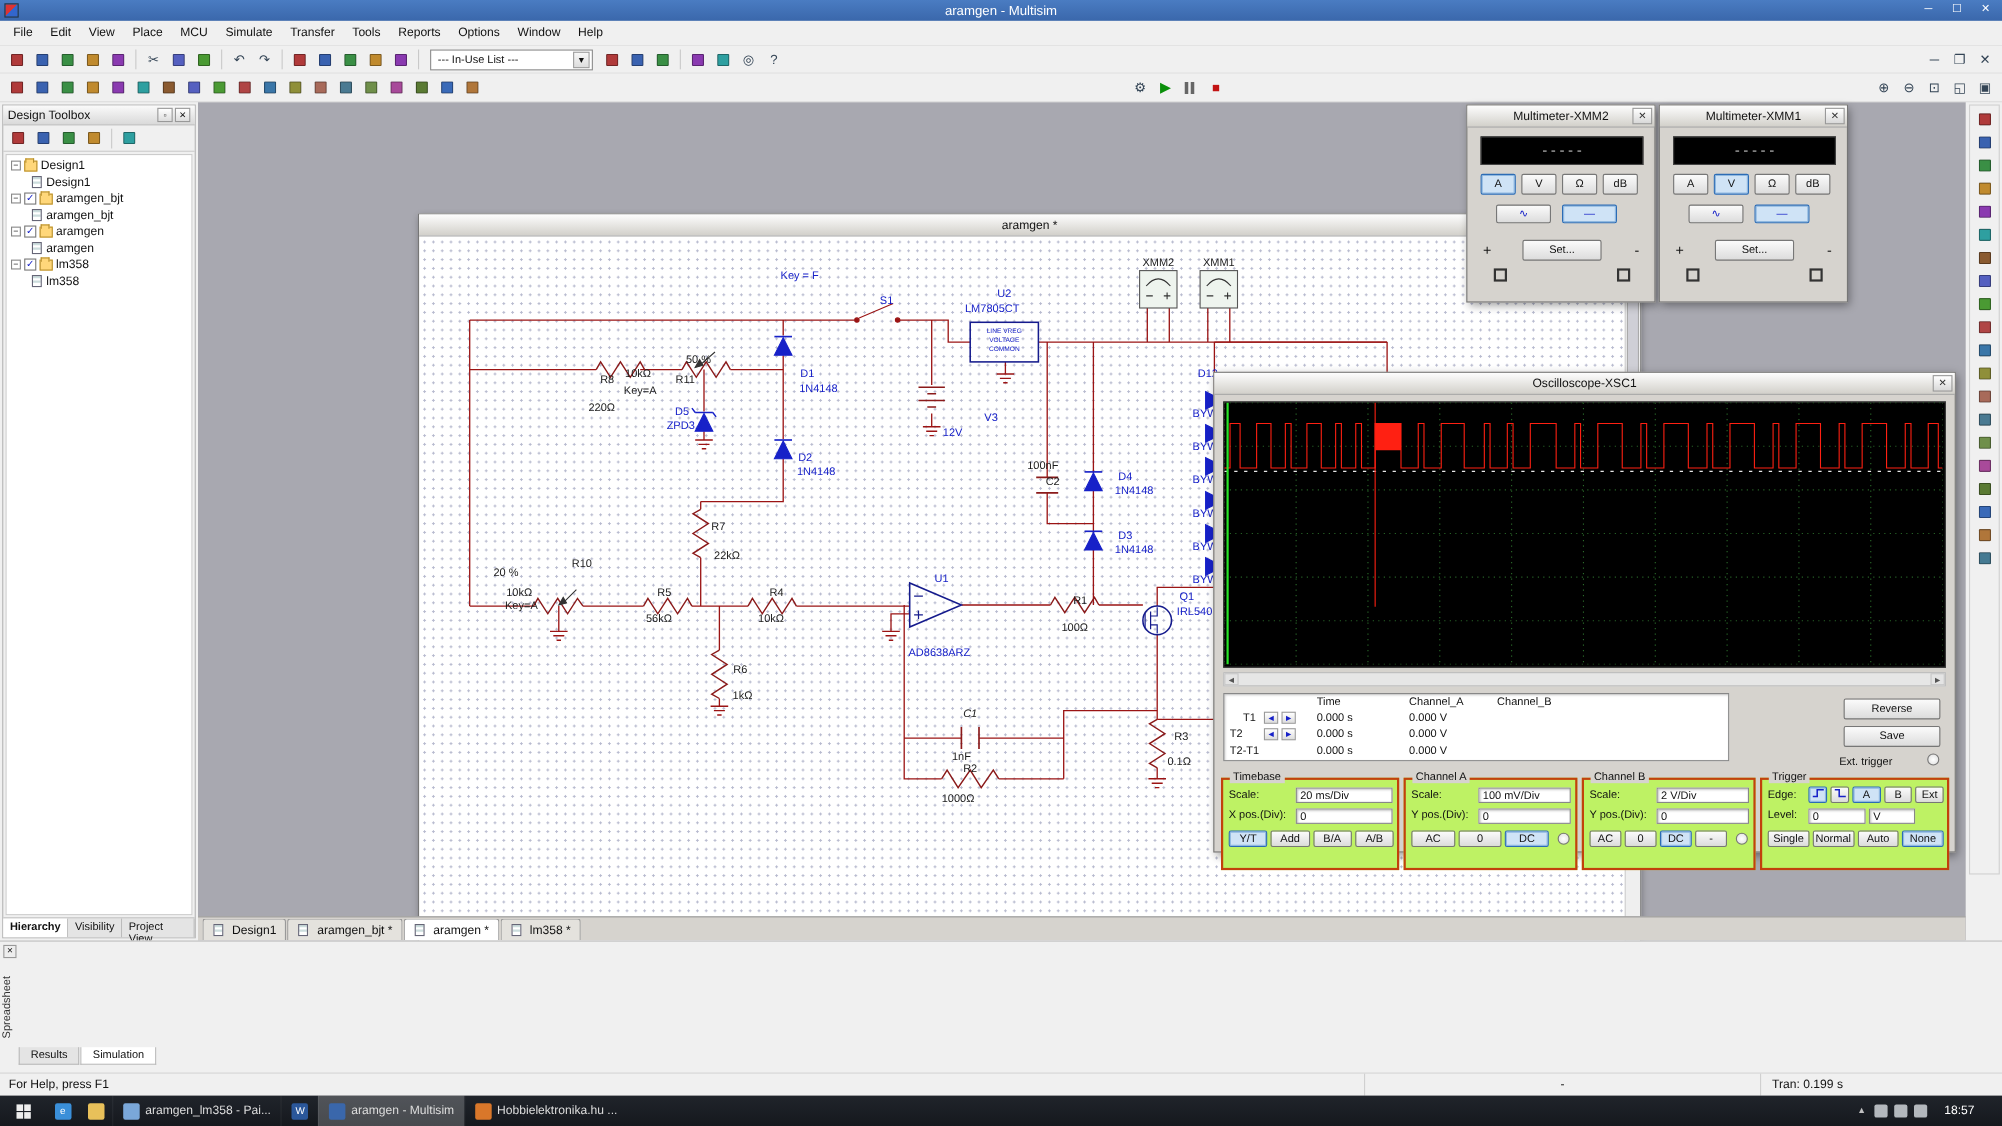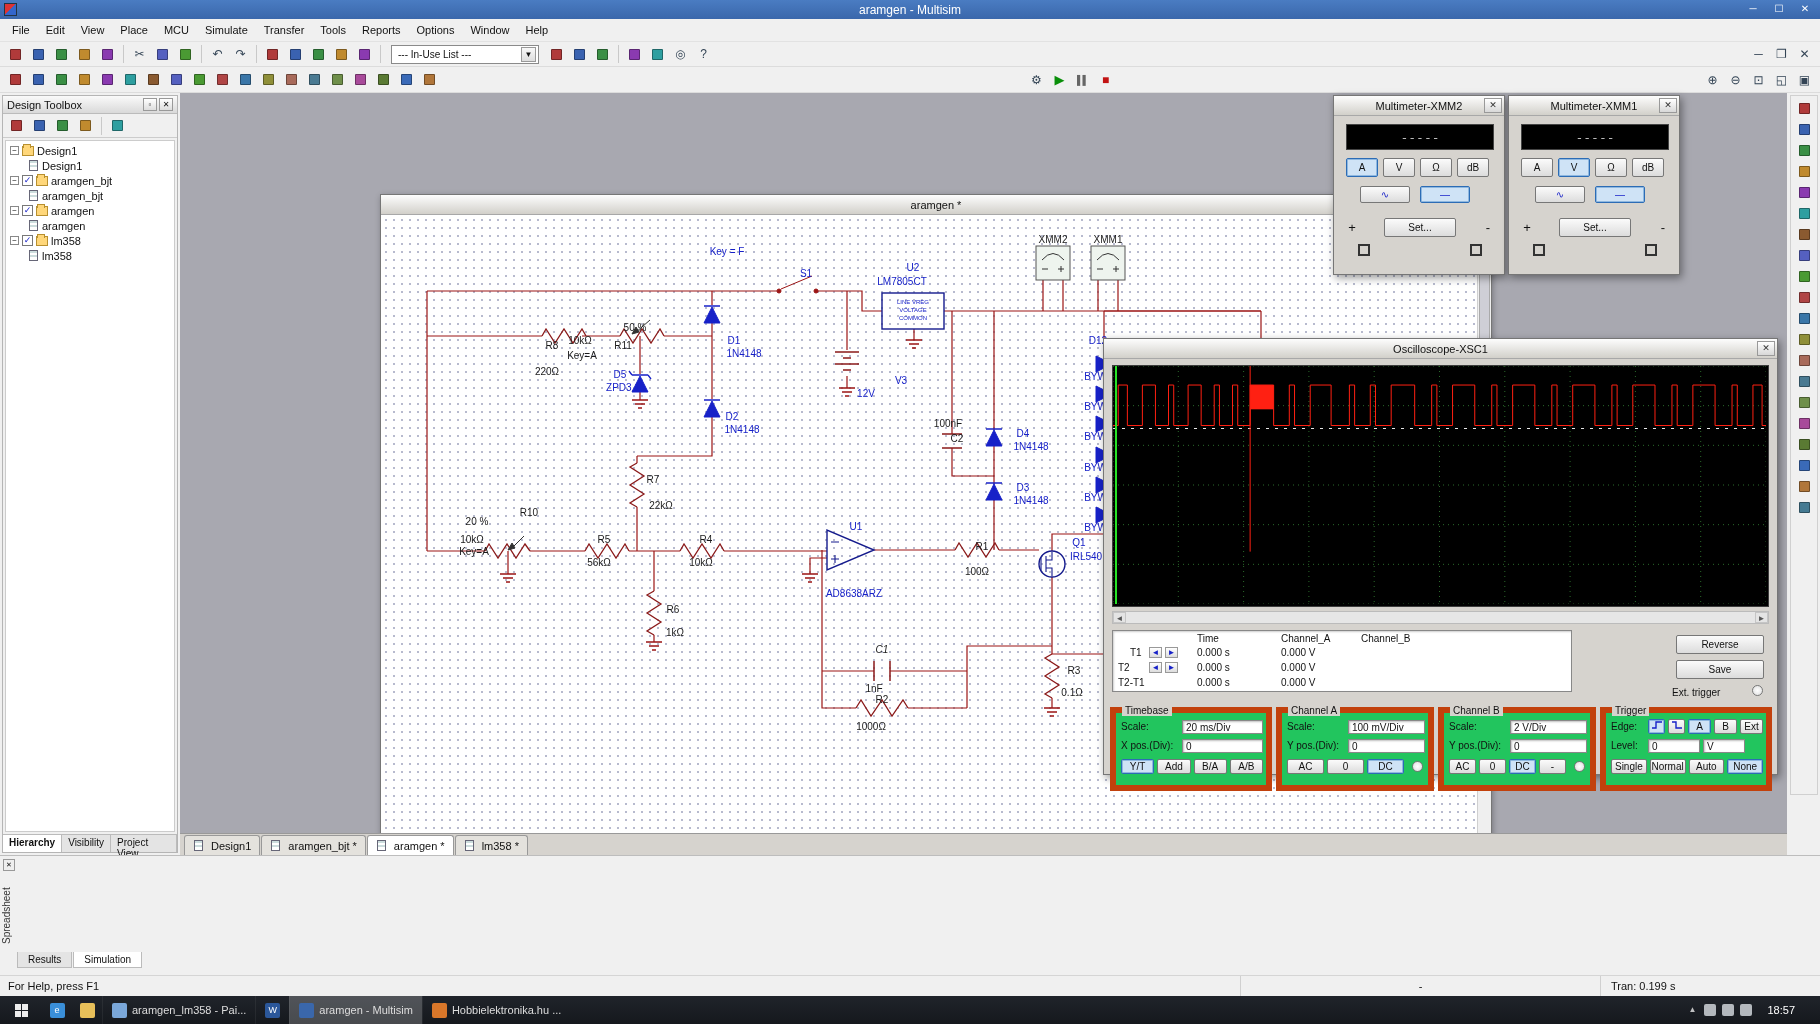--- a/index.html
+++ b/index.html
@@ -87,21 +87,21 @@
 #scope-hscroll{position:absolute;left:8px;top:272px;width:657px;height:13px;background:#e6e6e6;border:1px solid #bbb;display:flex;align-items:center;justify-content:space-between}
 #scope-hscroll .sba{width:13px;height:11px;line-height:11px}
 #scope-readout{position:absolute;left:8px;top:291px;width:460px;height:62px;background:#fff;border:1px solid #888;box-shadow:inset 1px 1px 2px rgba(0,0,0,.2);font-size:10px}
 .ro{position:absolute;white-space:nowrap}
 .roarrow{color:#1721c8;font-size:8px;border:1px solid #999;background:linear-gradient(#fff,#ddd);width:13px;height:11px;line-height:10px;text-align:center;display:inline-block;margin-right:1px}
 #btn-reverse{position:absolute;left:572px;top:296px;width:88px;height:19px}
 #btn-save{position:absolute;left:572px;top:321px;width:88px;height:19px}
 #ext-trig{position:absolute;left:568px;top:348px;font-size:10px}
 .radio{width:11px;height:11px;border:1px solid #777;border-radius:50%;background:radial-gradient(#fff,#ddd);display:inline-block}
 #ext-trig-dot{position:absolute;left:648px;top:346px}
-.grp{position:absolute;border:6px solid #c2410c;height:84px;background:#22c55e}
+.grp{position:absolute;border:2px solid #c2410c;height:84px;background:#bef264}
 .gtitle{position:absolute;top:-8px;left:6px;background:#d6d3ce;padding:0 3px;font-size:10px}
 .grow{position:absolute;left:5px;right:3px;display:flex;align-items:center;gap:3px;height:15px}
 .glab{font-size:10px;flex:0 0 58px}
 .glab.sm{flex:0 0 34px}
 .fld{background:#fff;border:1px solid #888;box-shadow:inset 1px 1px 2px rgba(0,0,0,.25);font-size:10px;padding:0 3px;height:14px;line-height:13px;display:inline-block;overflow:hidden}
 .sbtn{height:15px;line-height:13px;font-size:10px;flex:1}
 .ebtn{width:17px;height:15px;padding:0}
 
 #sheetpanel{position:absolute;left:0;top:855px;width:1820px;height:120px;background:#f0f0f0;border-top:1px solid #bdbdbd}
 #sp-close{position:absolute;left:3px;top:3px;width:12px;height:12px;border:1px solid #999;background:#eee;font-size:7px;line-height:10px;text-align:center}
@@ -514,21 +514,21 @@
             <span class="slbl lb" style="left: 733px; top: 215px;">BYW80-200G</span>
             <span class="slbl lb" style="left: 641px; top: 212px;">D4</span>
             <span class="slbl lb" style="left: 649px; top: 225px;">1N4148</span>
             <span class="slbl lb" style="left: 733px; top: 246px;">BYW80-200G</span>
             <span class="slbl lb" style="left: 641px; top: 266px;">D3</span>
             <span class="slbl lb" style="left: 649px; top: 279px;">1N4148</span>
             <span class="slbl lb" style="left: 733px; top: 276px;">BYW80-200G</span>
             <span class="slbl lb" style="left: 733px; top: 306px;">BYW80-200G</span>
             <span class="slbl lk" style="left: 271px; top: 258px;">R7</span>
             <span class="slbl lk" style="left: 279px; top: 284px;">22kΩ</span>
-            <span class="slbl lk" style="left: 95px; top: 300px; text-align: right;">20 %</span>
+            <span class="slbl lk" style="left: 78px; top: 300px; text-align: right;">20 %</span>
             <span class="slbl lk" style="left: 147px; top: 291px;">R10</span>
             <span class="slbl lk" style="left: 90px; top: 318px;">10kΩ</span>
             <span class="slbl lk" style="left: 92px; top: 330px;">Key=A</span>
             <span class="slbl lk" style="left: 222px; top: 318px;">R5</span>
             <span class="slbl lk" style="left: 217px; top: 341px;">56kΩ</span>
             <span class="slbl lk" style="left: 324px; top: 318px;">R4</span>
             <span class="slbl lk" style="left: 319px; top: 341px;">10kΩ</span>
             <span class="slbl lb" style="left: 474px; top: 305px;">U1</span>
             <span class="slbl lb" style="left: 472px; top: 372px;">AD8638ARZ</span>
             <span class="slbl lk" style="left: 600px; top: 325px;">R1</span>

